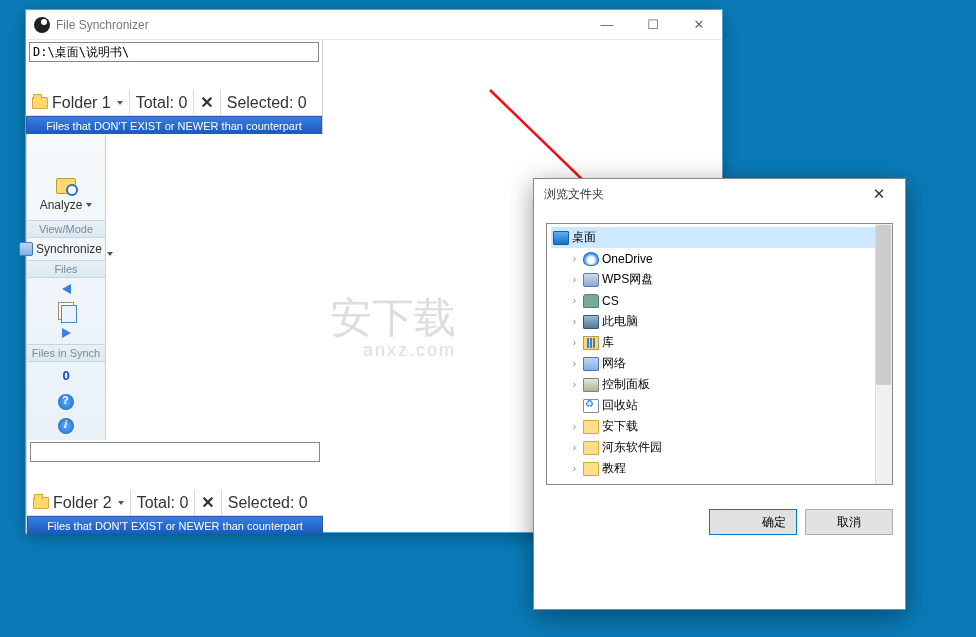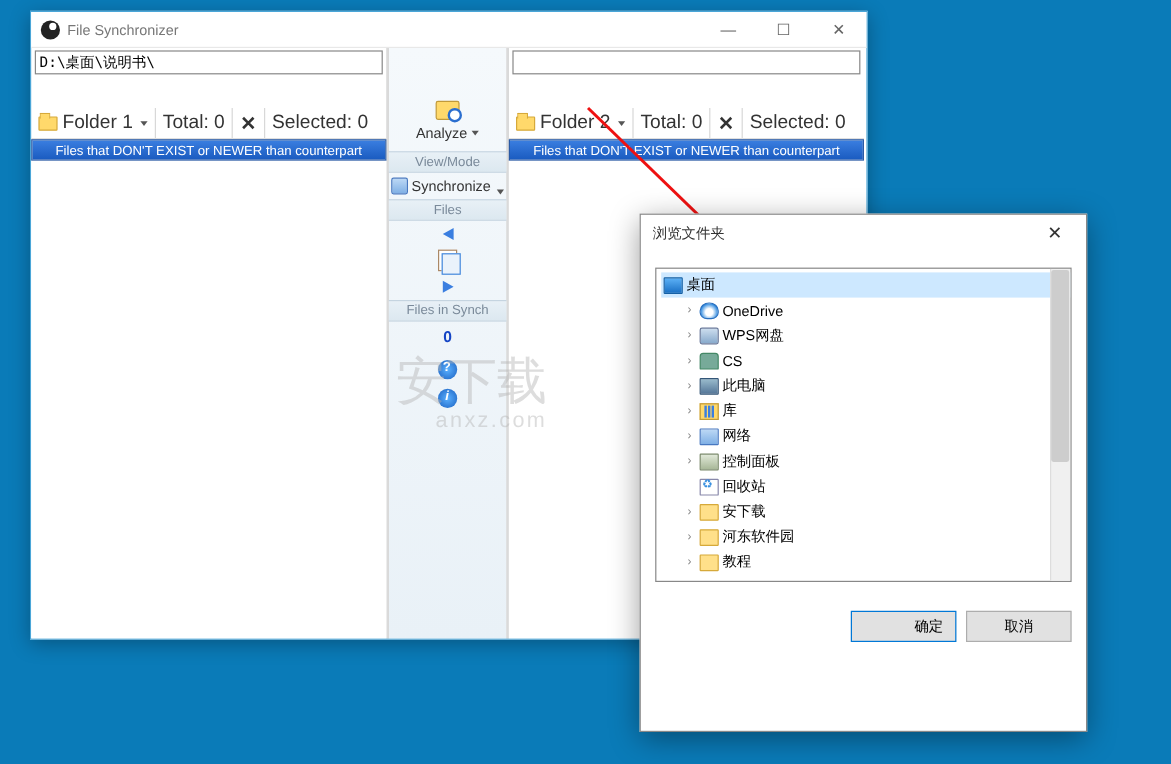--- a/index.html
+++ b/index.html
@@ -11,36 +11,36 @@
 
 
 .main-window { position: absolute; left: 25px; top: 9px; width: 698px; height: 524px; background: #fff; border: 1px solid #4aa6d8; box-shadow: 0 4px 16px rgba(0,0,0,0.3); }
 .titlebar { height: 30px; background: #fff; display: flex; align-items: center; border-bottom: 1px solid #e8e8e8; }
 .titlebar .app-icon { width: 16px; height: 16px; margin: 0 6px 0 8px; background: #222; border-radius: 50%; position: relative; }
 .titlebar .app-icon::after { content:''; position:absolute; width:6px; height:6px; background:#fff; border-radius:50%; top:2px; left:7px; }
 .titlebar .title { font-size: 12px; color: #777; }
 .titlebar .win-controls { margin-left: auto; display: flex; }
 .titlebar .win-btn { width: 46px; height: 30px; display: flex; align-items: center; justify-content: center; color: #666; font-size: 13px; }
 
-.content { display: flex; height: calc(100% - 30px); }
+.content { display: flex; height: calc(100% - 30px); flex-direction: column; }
 .side-panel { width: 297px; display: flex; flex-direction: column; }
 .left-panel { border-right: 1px solid #d0d0d0; }
 .right-panel { border-left: 1px solid #d0d0d0; }
 .path-input { width: 100%; height: 20px; font-size: 12px; padding: 1px 3px; border: 1px solid #888; background: #fff; font-family: SimSun, monospace; }
 .path-row { padding: 2px 3px 6px 3px; height: 50px; display: flex; align-items: flex-start; }
 .toolbar-row { display: flex; align-items: center; height: 26px; border-bottom: 1px solid #e0e0e0; font-size: 16px; color: #333; }
 .toolbar-row .seg { display: flex; align-items: center; padding: 0 6px; border-right: 1px solid #d8d8d8; height: 100%; gap: 4px; }
 .toolbar-row .seg:last-child { border-right: none; }
 .folder-ico { width: 16px; height: 12px; background: #ffd96b; border: 1px solid #d6a93a; border-radius: 1px; position: relative; }
 .folder-ico::before { content:''; position:absolute; top:-4px; left:0; width:7px; height:4px; background:#ffd96b; border:1px solid #d6a93a; border-bottom:none; border-radius:1px 1px 0 0; }
 .x-btn { font-weight: bold; color: #333; cursor: default; }
 .blue-header { background: linear-gradient(#3a7ee0, #1a5bc0); color: #fff; font-size: 11px; text-align: center; padding: 2px 4px; height: 18px; line-height: 14px; border: 1px solid #2a5aa5; }
 .file-list { flex: 1; background: #fff; }
 
-.center-panel { width: 100px; background: linear-gradient(#f5f9fc, #e9f1f7); display: flex; flex-direction: column; align-items: center; border-left: 1px solid #d0d0d0; border-right: 1px solid #d0d0d0; }
+.center-panel { width: 80px; background: linear-gradient(#f5f9fc, #e9f1f7); display: flex; flex-direction: column; align-items: center; border-left: 1px solid #d0d0d0; border-right: 1px solid #d0d0d0; }
 .center-top-pad { height: 40px; }
 .analyze-box { display: flex; flex-direction: column; align-items: center; padding: 4px 0 8px 0; width: 100%; }
 .analyze-ico { width: 20px; height: 16px; background: #ffd96b; border: 1px solid #c19a3a; border-radius: 2px; position: relative; }
 .analyze-ico::after { content:''; position:absolute; width:8px; height:8px; border:2px solid #2a6ecf; border-radius:50%; right:-3px; bottom:-3px; background:#fff; }
 .analyze-label { font-size: 12px; color: #333; margin-top: 4px; display: flex; align-items: center; gap: 2px; }
 .section-hdr { width: 100%; text-align: center; font-size: 11px; color: #7a8a9a; background: linear-gradient(#e8f0f6, #dce8f0); border-top: 1px solid #c5d4e0; border-bottom: 1px solid #c5d4e0; padding: 2px 0; }
 .sync-row { display: flex; align-items: flex-end; gap: 3px; font-size: 12px; padding: 4px 6px; color: #333; }
 .sync-ico { width: 14px; height: 14px; border: 1px solid #4878c0; background: linear-gradient(#bcd8f5,#80b0e5); border-radius: 2px; }
 .action-col { display: flex; flex-direction: column; align-items: center; gap: 8px; padding: 6px 0; }
 .arrow-ico { width: 0; height: 0; }

